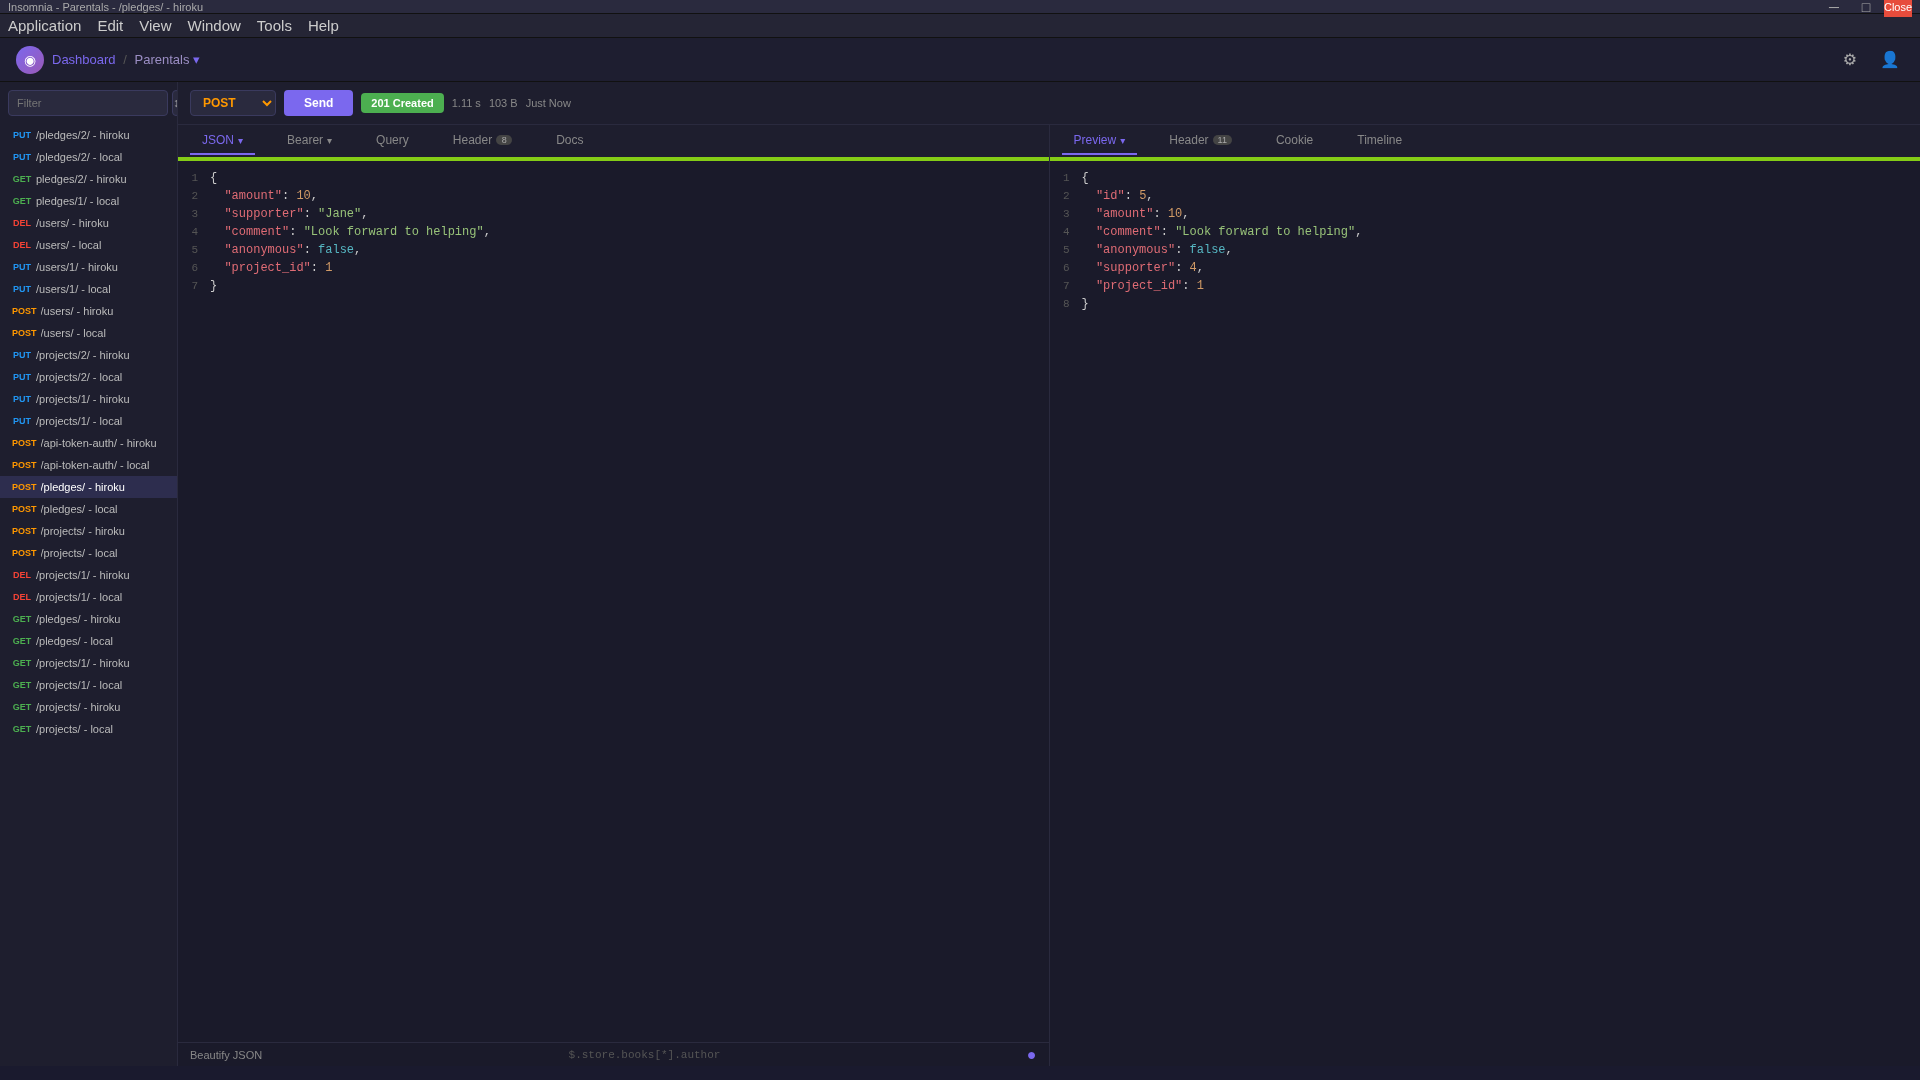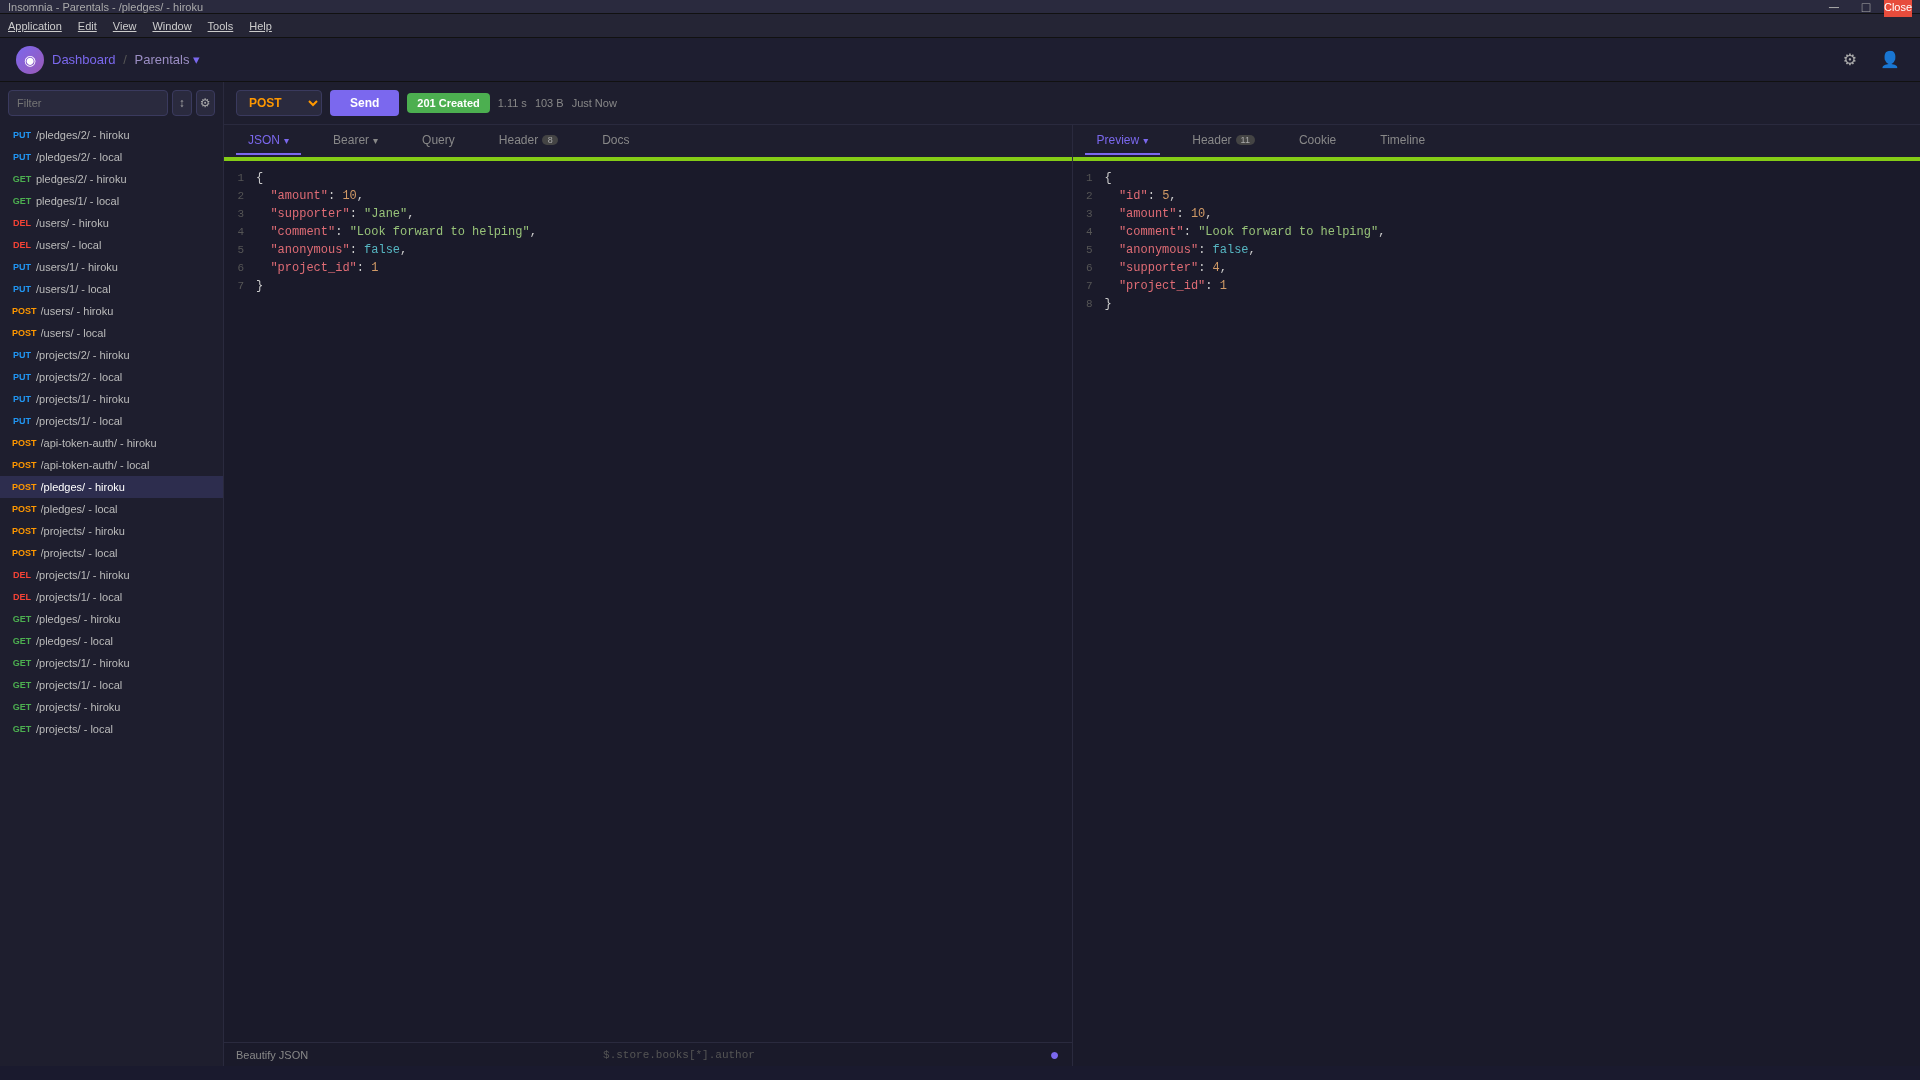--- a/index.html
+++ b/index.html
@@ -54,23 +54,22 @@
       background: #252535;
       height: 24px;
       display: flex;
       align-items: center;
       padding: 0 8px;
       gap: 16px;
       border-bottom: 1px solid #111;
     }
     .menu-item {
       color: #ccc;
-      font-size: 11px;
-      cursor: pointer;
-      text-decoration: underline;
+      font-size: 15px;
+      cursor: pointer;
     }
 
     
     .app-header {
       background: #1e1e30;
       height: 44px;
       display: flex;
       align-items: center;
       padding: 0 16px;
       justify-content: space-between;
@@ -117,21 +116,21 @@
     }
 
     
     .main-layout {
       display: flex;
       height: calc(1080px - 28px - 24px - 44px);
     }
 
     
     .sidebar {
-      width: 224px;
+      width: 178px;
       background: #1e1e2e;
       border-right: 1px solid #2a2a3e;
       display: flex;
       flex-direction: column;
       overflow: hidden;
     }
     .sidebar-filter {
       padding: 8px;
       display: flex;
       gap: 4px;

